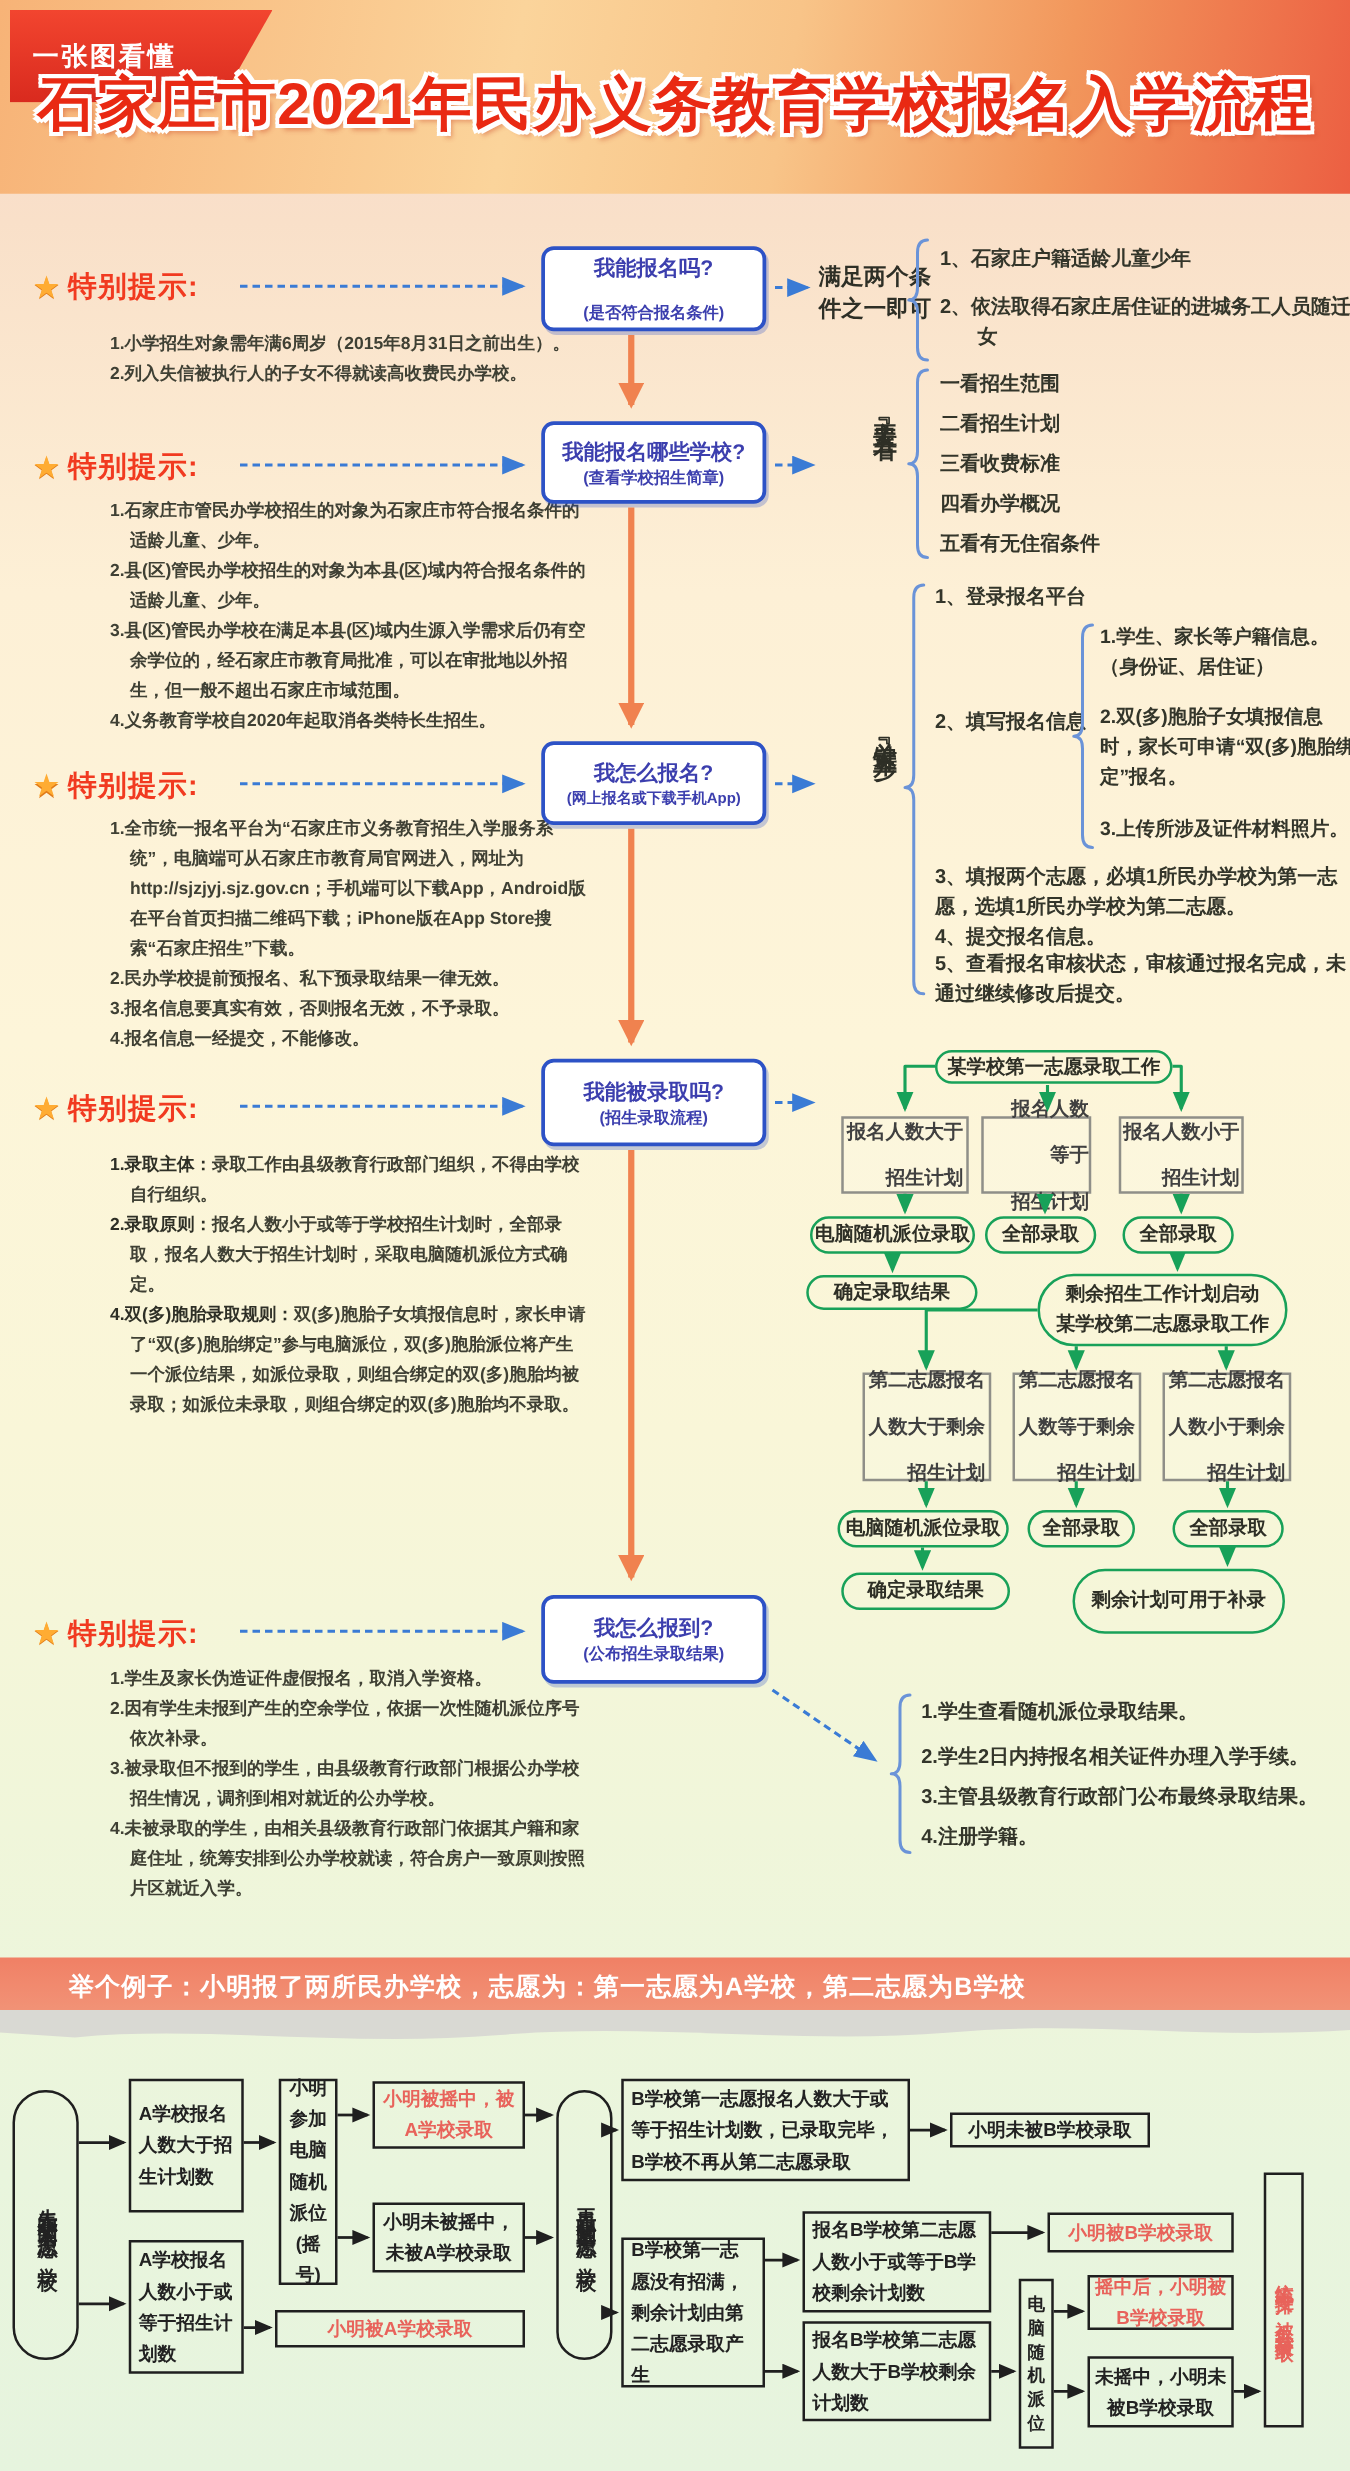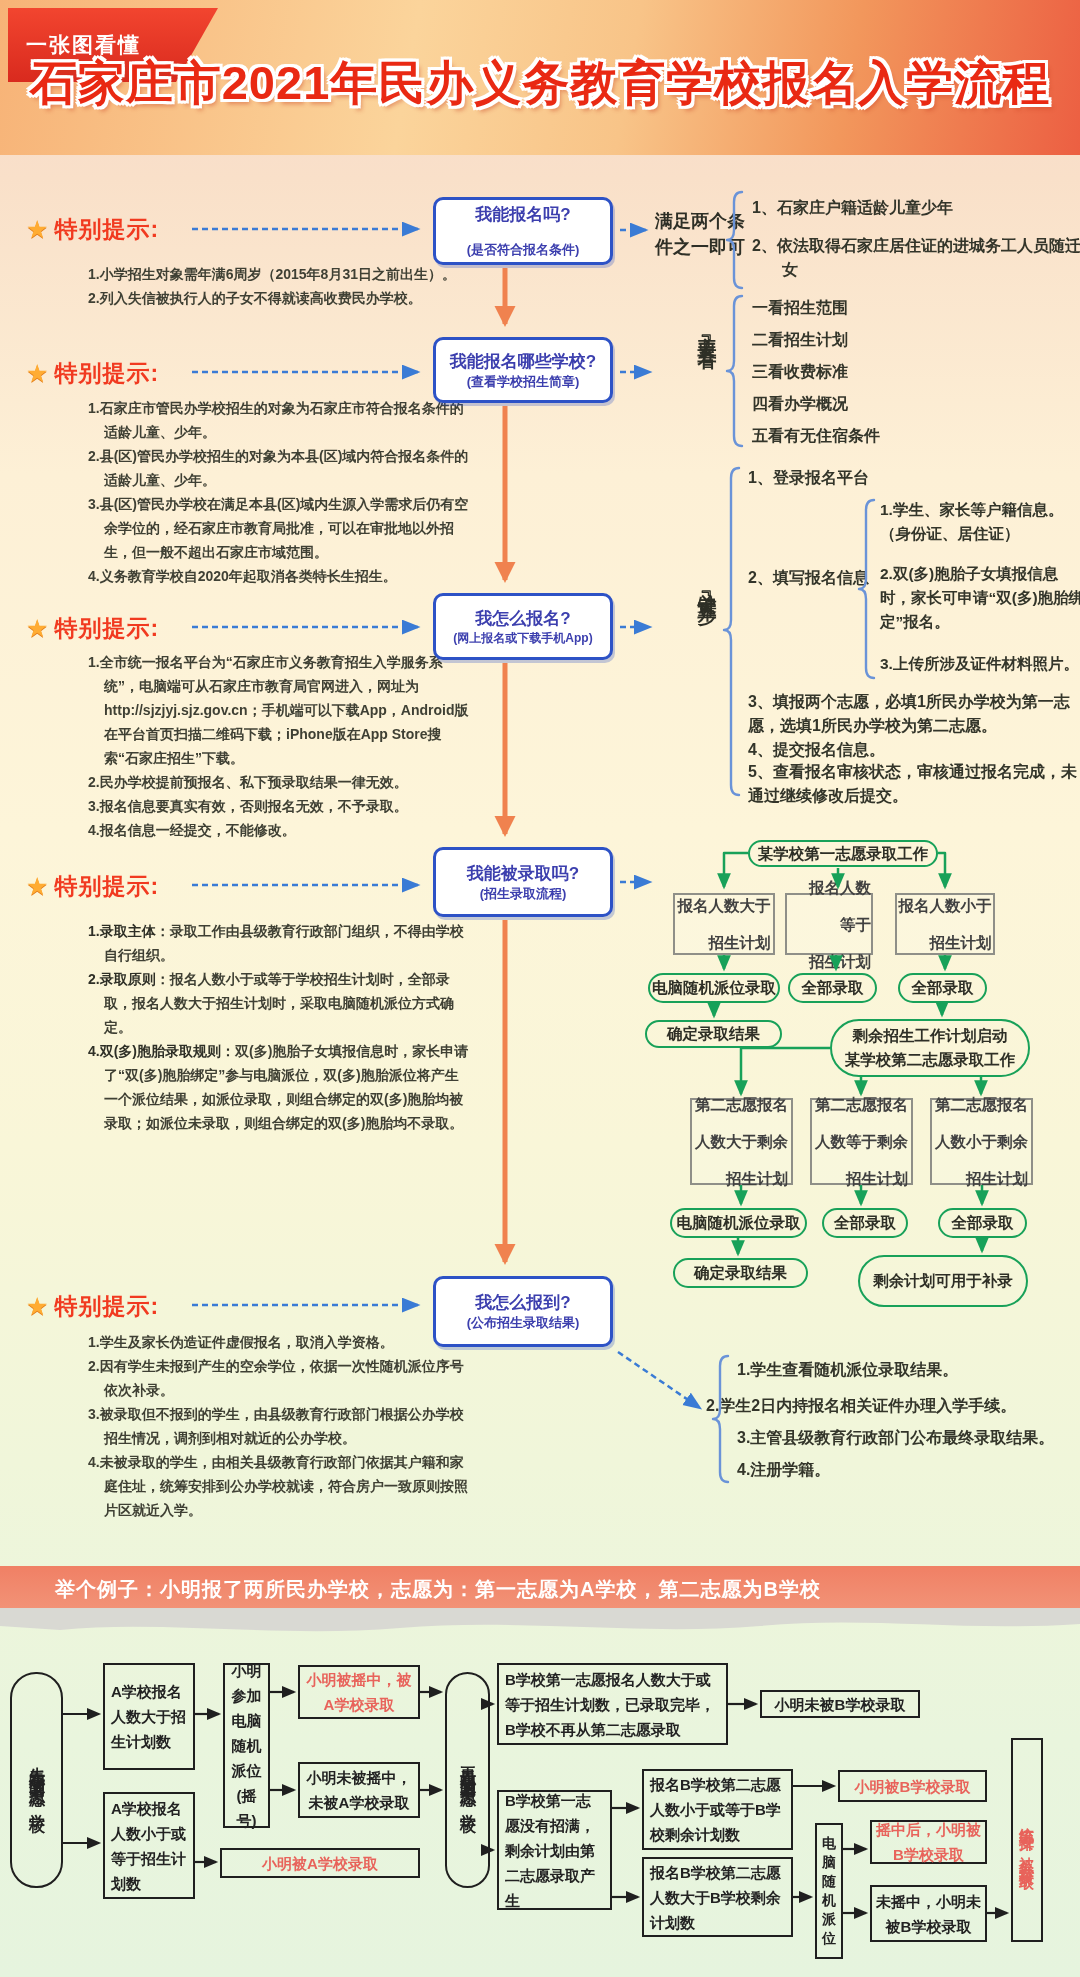--- a/index.html
+++ b/index.html
@@ -178,21 +178,21 @@
 <div class="abs gbox prew" style="left:930px;top:1098px;width:103px;height:87px;">第二志愿报名
 人数小于剩余
 招生计划</div>
 <div class="abs gpill" style="left:670px;top:1208px;width:137px;height:30px;">电脑随机派位录取</div>
 <div class="abs gpill" style="left:822px;top:1208px;width:86px;height:30px;">全部录取</div>
 <div class="abs gpill" style="left:938px;top:1208px;width:89px;height:30px;">全部录取</div>
 <div class="abs gpill" style="left:673px;top:1258px;width:135px;height:30px;">确定录取结果</div>
 <div class="abs gpill" style="left:858px;top:1255px;width:170px;height:52px;border-radius:30px;">剩余计划可用于补录</div>
 
 <div class="abs rtext" style="left:737px;top:1358px;width:340px;">1.学生查看随机派位录取结果。</div>
-<div class="abs rtext" style="left:706px;top:1394px;width:340px;">2.学生2日内持报名相关证件办理入学手续。</div>
+<div class="abs rtext" style="left:737px;top:1394px;width:340px;">2.学生2日内持报名相关证件办理入学手续。</div>
 <div class="abs rtext" style="left:737px;top:1426px;width:340px;">3.主管县级教育行政部门公布最终录取结果。</div>
 <div class="abs rtext" style="left:737px;top:1458px;width:340px;">4.注册学籍。</div>
 
 <div class="abs banner">
     <span>举个例子：小明报了两所民办学校，志愿为：第一志愿为A学校，第二志愿为B学校</span>
   </div>
 
 <div class="abs epill" style="left:10px;top:1672px;width:53px;height:216px;">
   <span class="vtext">先看小明的第一志愿A学校</span>
   </div>

